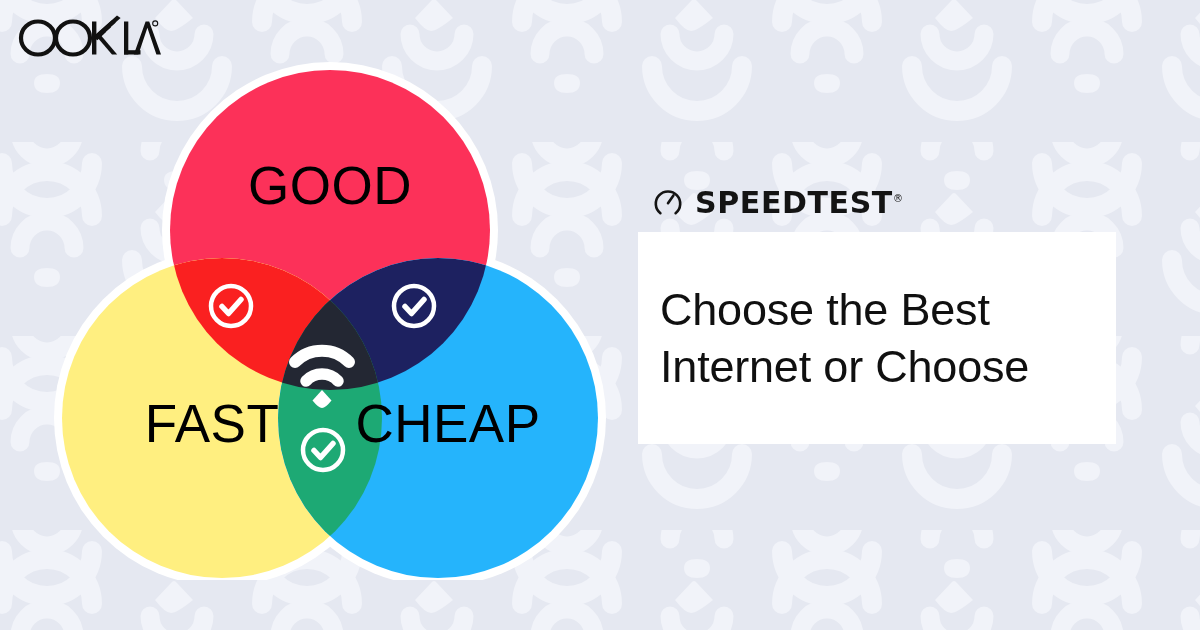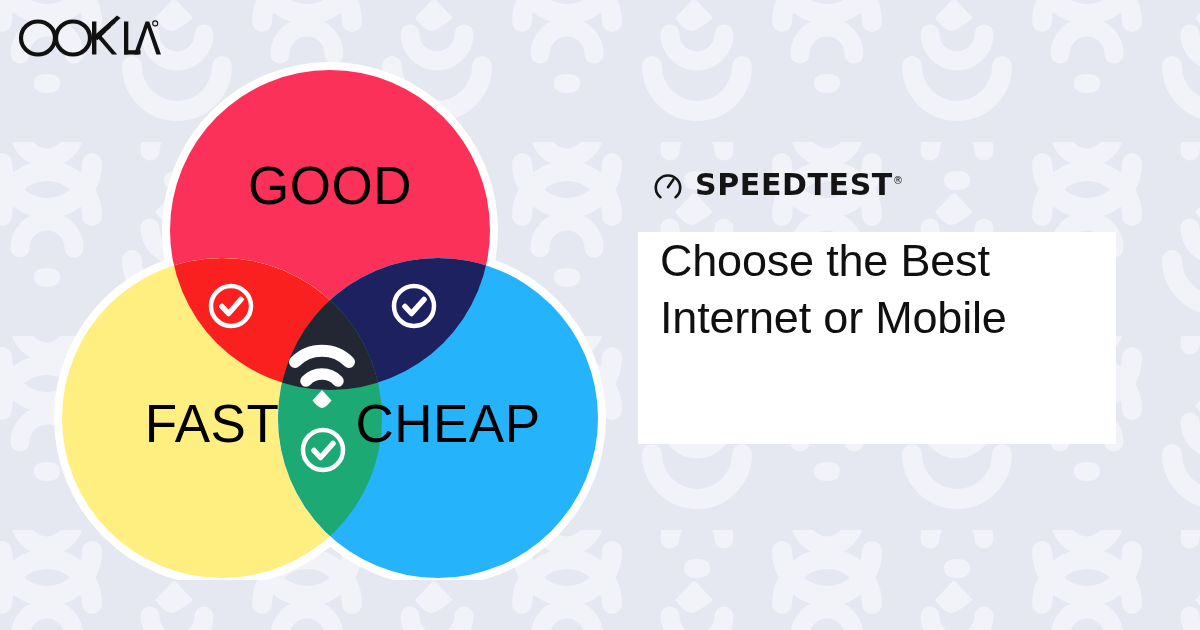--- a/index.html
+++ b/index.html
@@ -37,21 +37,21 @@
   
   #right-col {
     position:absolute;
     left:638px; top:170px;
     width:480px;
     z-index:5;
   }
   #speedtest-logo-row {
     height:48px;
     display:flex;
-    align-items:flex-start;
+    align-items:flex-end;
     gap:11px;
     padding-left:14px;
   }
   #speedtest-gauge { width:32px; height:32px; display:block; flex:0 0 auto; }
   .st-wordmark {
     font-family:"DejaVu Sans", sans-serif;
     font-weight:bold;
     font-size:30px;
     letter-spacing:0.6px;
     color:#141414;
@@ -66,20 +66,21 @@
     letter-spacing:0;
   }
 
   #headline-card {
     margin-top:14px;
     width:478px;
     height:212px;
     background:#ffffff;
     display:flex;
     flex-direction:column;
+    justify-content:center;
     padding:0 0 0 22px;
   }
   .headline-line {
     font-family:"Liberation Sans", sans-serif;
     font-weight:300;
     font-size:45px;
     line-height:57px;
     color:#101010;
     letter-spacing:-0.2px;
     white-space:nowrap;
@@ -231,16 +232,16 @@
   <div id="speedtest-logo-row">
     <svg id="speedtest-gauge" viewBox="0 0 32 32">
       <path d="M 8.4 27.2 A 12.2 12.2 0 1 1 23.6 27.2" fill="none" stroke="#141414" stroke-width="2.6" stroke-linecap="round"></path>
       <path d="M 16 17.2 L 21.4 9.4" fill="none" stroke="#141414" stroke-width="2.6" stroke-linecap="round"></path>
     </svg>
     <div class="st-wordmark"><span>SPEEDTEST</span><span class="st-reg">®</span></div>
   </div>
 
   <div id="headline-card">
     <div class="headline-line">Choose the Best</div>
-    <div class="headline-line">Internet or Mobile</div>
+    <div class="headline-line">Internet or Choose</div>
   </div>
 
 </div>
 
 </body></html>

